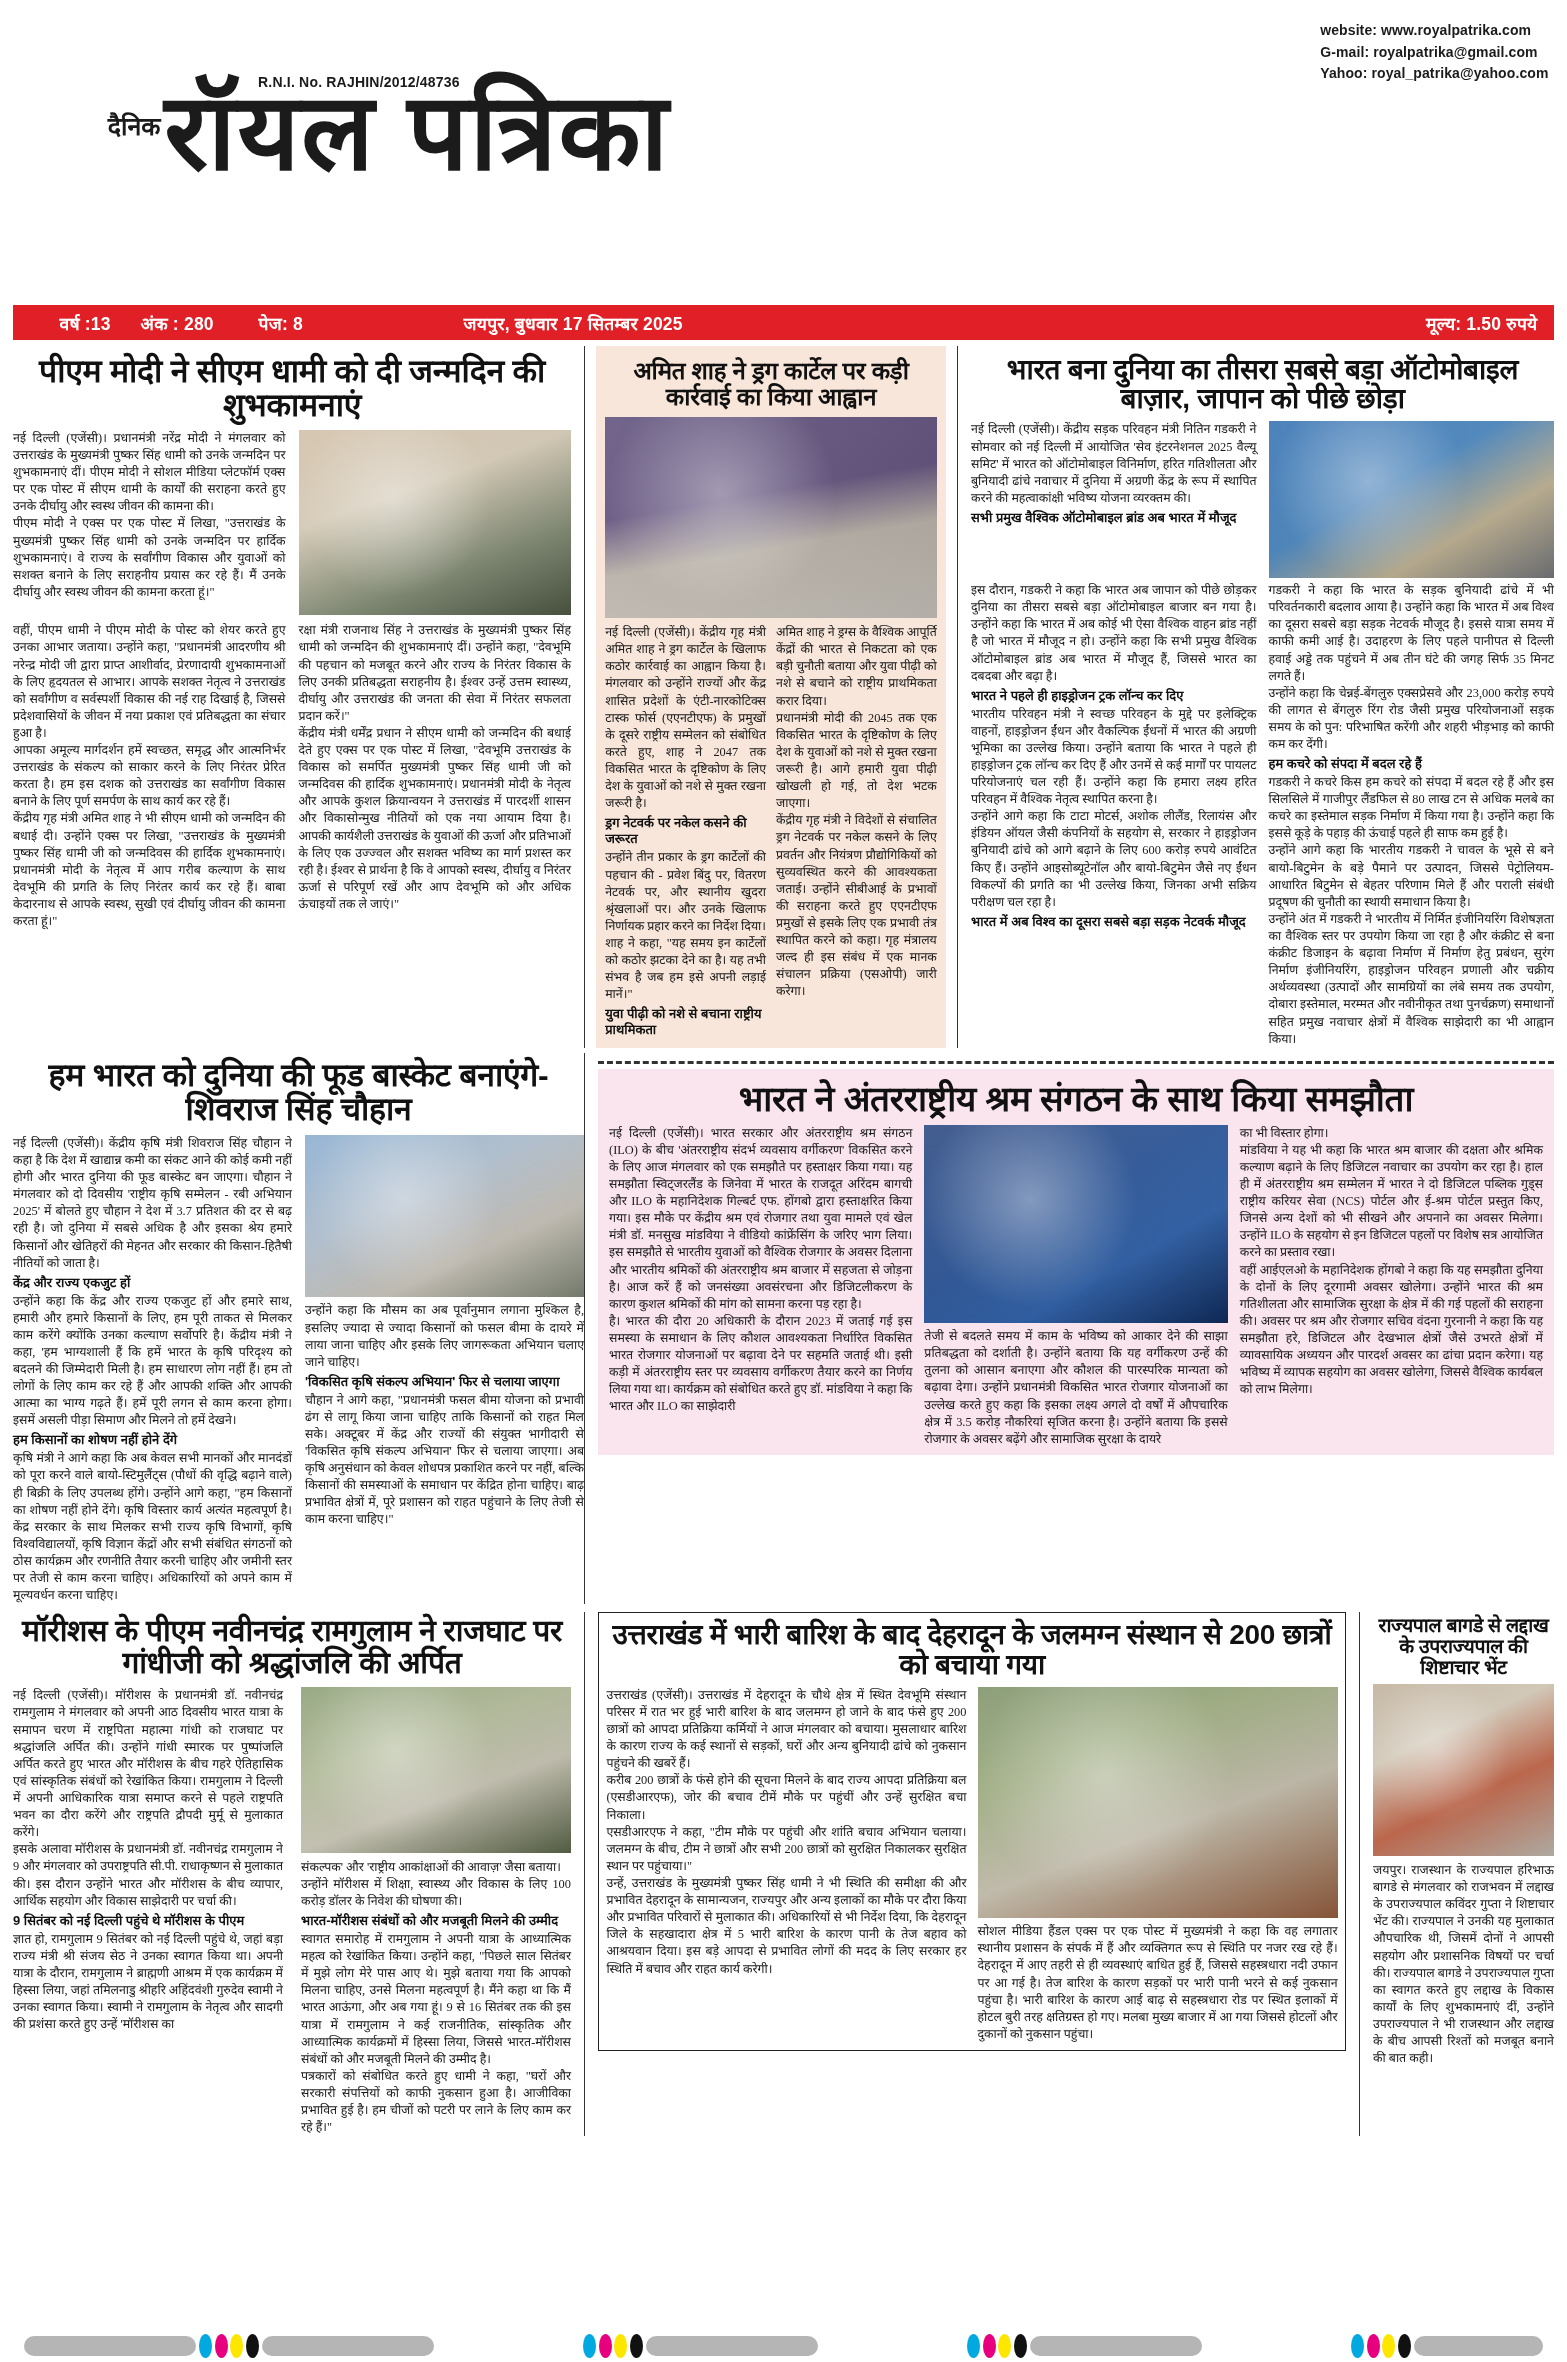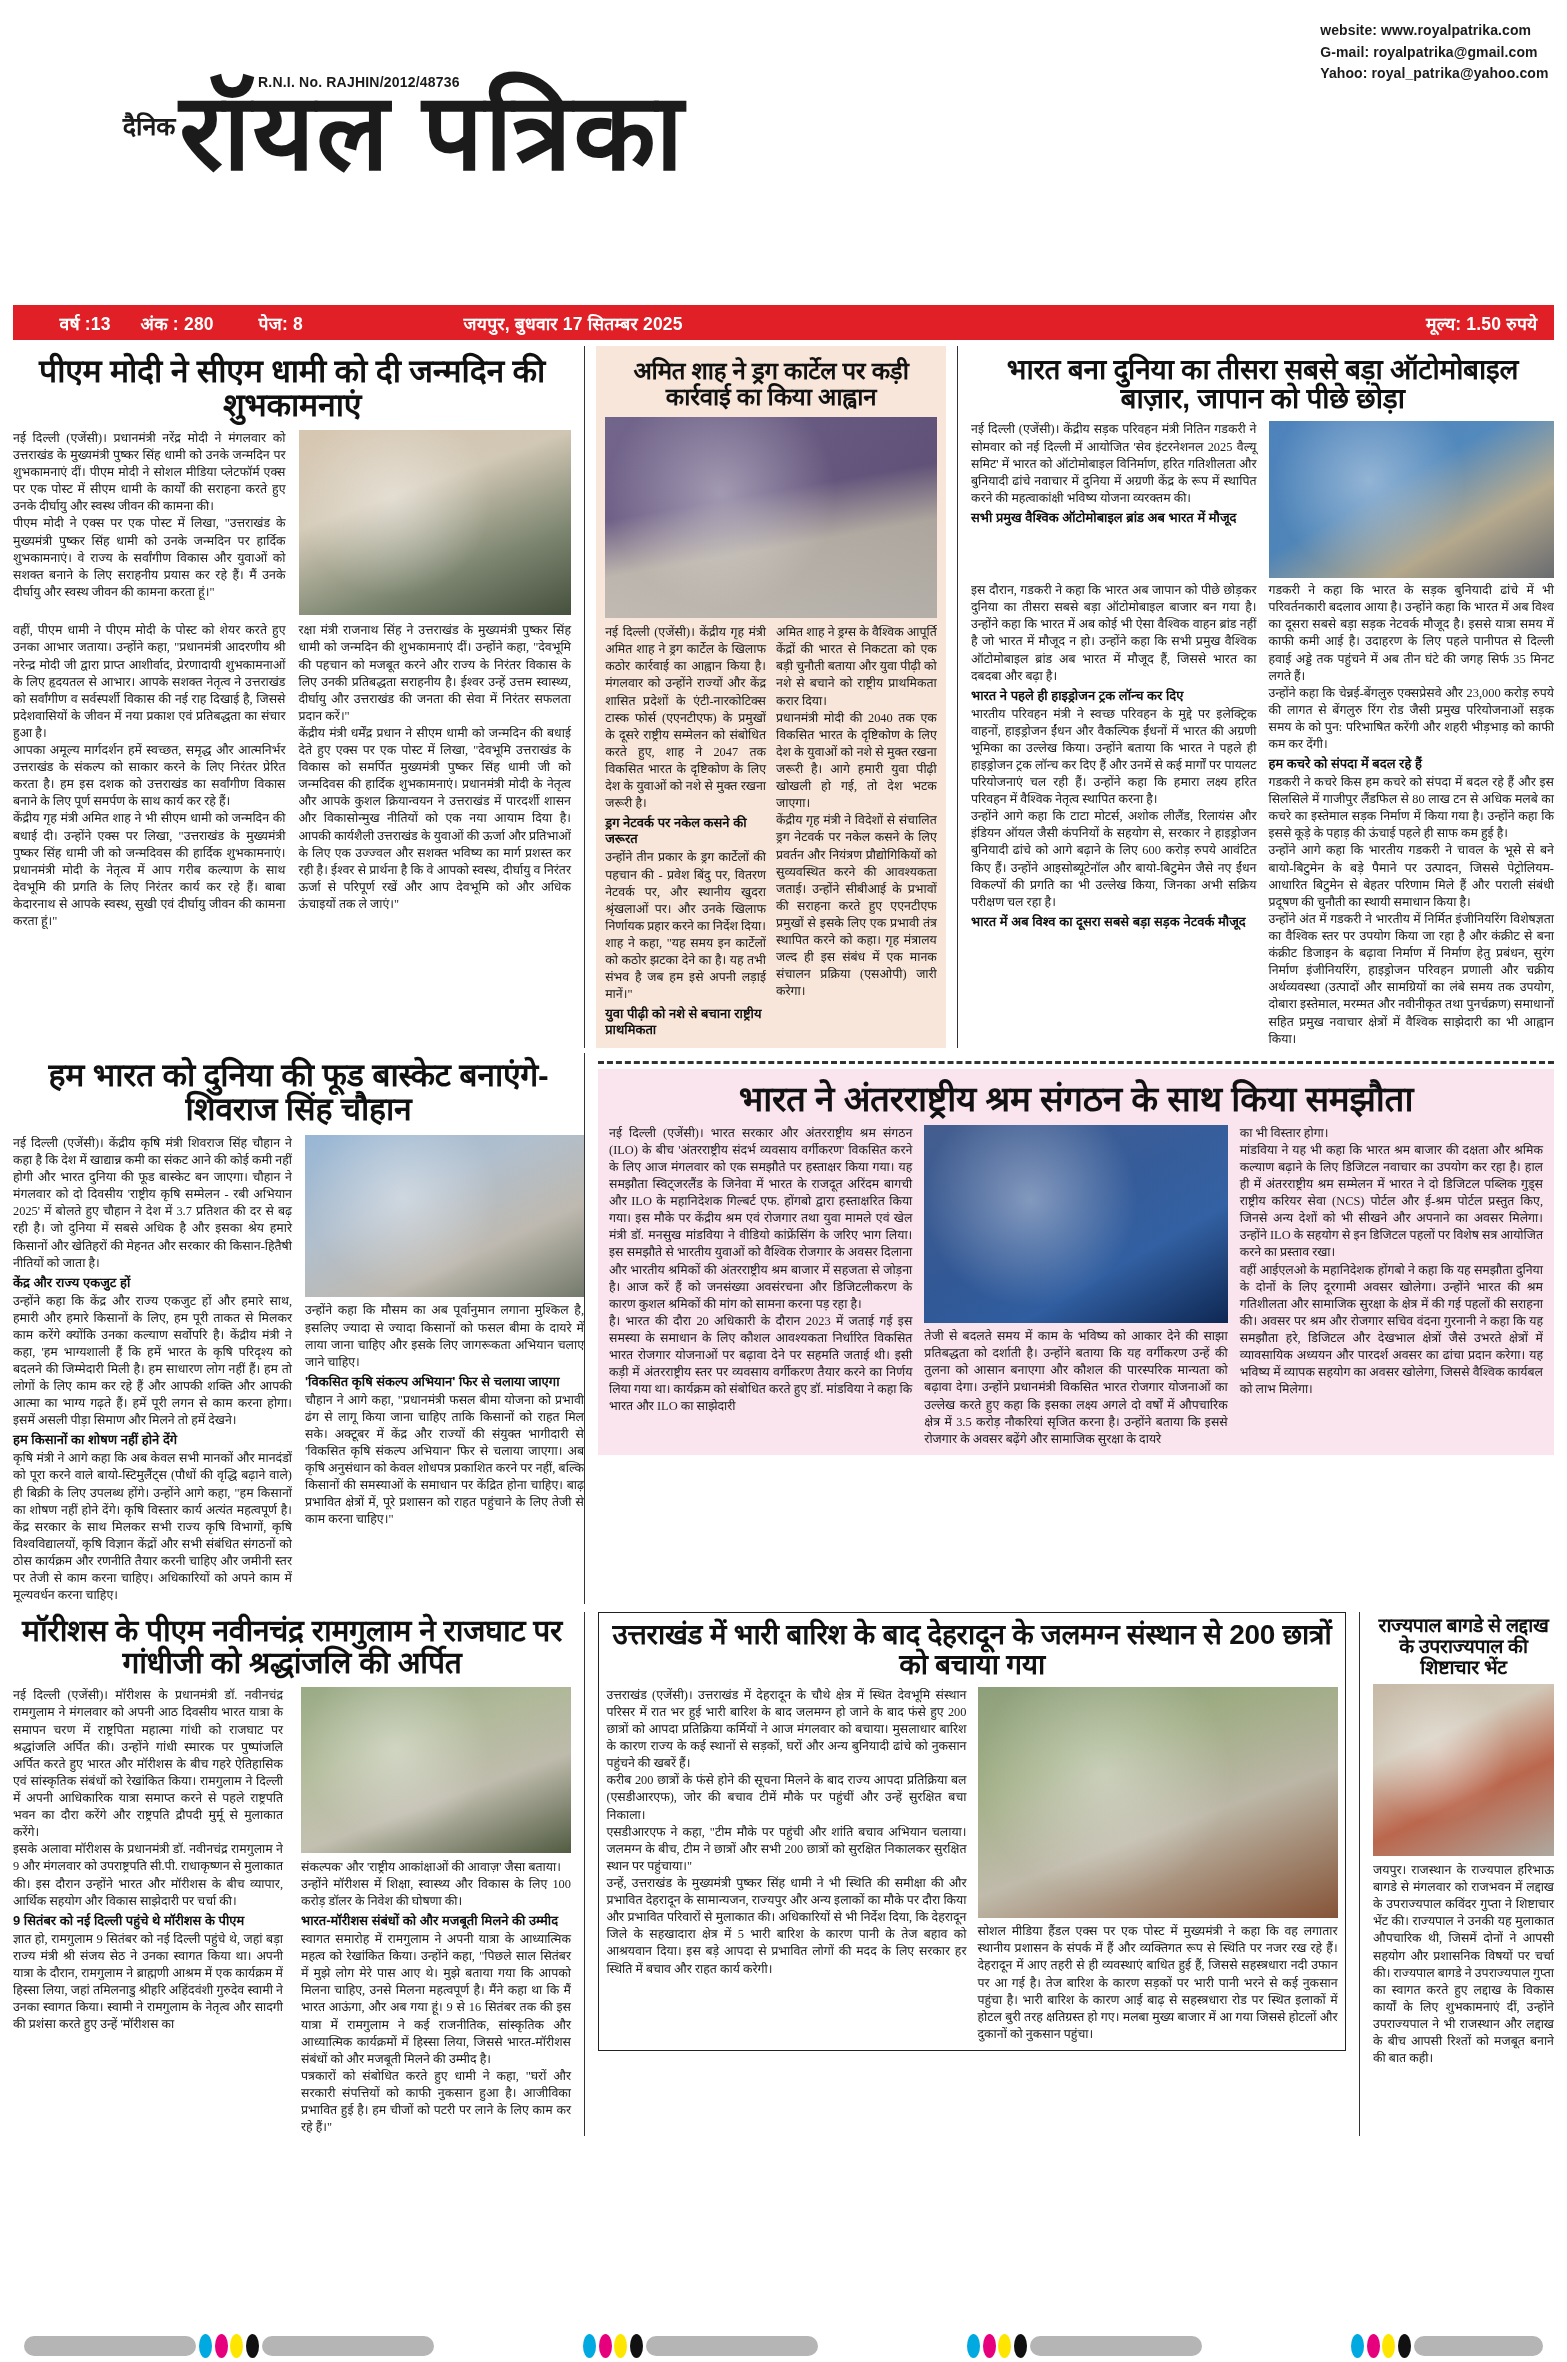--- a/index.html
+++ b/index.html
@@ -16,21 +16,21 @@
   .masthead { position: relative; height: 305px; }
   .contact-block {
     position: absolute; right: 5.5px; top: 20px;
     text-align: left; font-size: 14px; line-height: 1.55;
     font-weight: 700; color: #1b1b1b; letter-spacing: 0.1px;
   }
   .rni {
     position: absolute; left: 245px; top: 74px;
     font-size: 14px; font-weight: 700; letter-spacing: 0.2px; color: #1b1b1b;
   }
-  .logo-wrap { position: absolute; left: 106px; top: 81px; display: flex; align-items: flex-end; }
+  .logo-wrap { position: absolute; left: 91px; top: 81px; display: flex; align-items: flex-end; }
   .logo-dainik {
     font-size: 25px; font-weight: 700; color: #1b1b1b;
     transform: translateY(-42px) translateX(3.7px);
   }
   .logo-main {
     font-size: 107px; font-weight: 700; color: #1b1b1b;
     line-height: .96; letter-spacing: 1.8px; white-space: nowrap;
     margin-left: 7.4px;
   }
 
@@ -186,21 +186,21 @@
         <div class="photo ph-shah" style="height:201px;margin-bottom:6.5px;"></div>
         <div class="cols2" style="gap:10px;">
           <div>
             <p class="body-txt">नई दिल्ली (एजेंसी)। केंद्रीय गृह मंत्री अमित शाह ने ड्रग कार्टेल के खिलाफ कठोर कार्रवाई का आह्वान किया है। मंगलवार को उन्होंने राज्यों और केंद्र शासित प्रदेशों के एंटी-नारकोटिक्स टास्क फोर्स (एएनटीएफ) के प्रमुखों के दूसरे राष्ट्रीय सम्मेलन को संबोधित करते हुए, शाह ने 2047 तक विकसित भारत के दृष्टिकोण के लिए देश के युवाओं को नशे से मुक्त रखना जरूरी है।</p>
             <div class="sub-h">ड्रग नेटवर्क पर नकेल कसने की जरूरत</div>
             <p class="body-txt">उन्होंने तीन प्रकार के ड्रग कार्टेलों की पहचान की - प्रवेश बिंदु पर, वितरण नेटवर्क पर, और स्थानीय खुदरा श्रृंखलाओं पर। और उनके खिलाफ निर्णायक प्रहार करने का निर्देश दिया। शाह ने कहा, "यह समय इन कार्टेलों को कठोर झटका देने का है। यह तभी संभव है जब हम इसे अपनी लड़ाई मानें।"</p>
             <div class="sub-h">युवा पीढ़ी को नशे से बचाना राष्ट्रीय प्राथमिकता</div>
           </div>
           <div>
             <p class="body-txt">अमित शाह ने ड्रग्स के वैश्विक आपूर्ति केंद्रों की भारत से निकटता को एक बड़ी चुनौती बताया और युवा पीढ़ी को नशे से बचाने को राष्ट्रीय प्राथमिकता करार दिया।</p>
-            <p class="body-txt">प्रधानमंत्री मोदी की 2040 तक एक विकसित भारत के दृष्टिकोण के लिए देश के युवाओं को नशे से मुक्त रखना जरूरी है। आगे हमारी युवा पीढ़ी खोखली हो गई, तो देश भटक जाएगा।</p>
+            <p class="body-txt">प्रधानमंत्री मोदी की 2045 तक एक विकसित भारत के दृष्टिकोण के लिए देश के युवाओं को नशे से मुक्त रखना जरूरी है। आगे हमारी युवा पीढ़ी खोखली हो गई, तो देश भटक जाएगा।</p>
             <p class="body-txt">केंद्रीय गृह मंत्री ने विदेशों से संचालित ड्रग नेटवर्क पर नकेल कसने के लिए प्रवर्तन और नियंत्रण प्रौद्योगिकियों को सुव्यवस्थित करने की आवश्यकता जताई। उन्होंने सीबीआई के प्रभावों की सराहना करते हुए एएनटीएफ प्रमुखों से इसके लिए एक प्रभावी तंत्र स्थापित करने को कहा। गृह मंत्रालय जल्द ही इस संबंध में एक मानक संचालन प्रक्रिया (एसओपी) जारी करेगा।</p>
           </div>
         </div>
       </div>
     </div>
 
     <div class="colpad-l" style="padding-left:13px;">
       <h2 class="hl hl-c" style="margin:9.2px 3.7px 7.4px;text-align:center;">भारत बना दुनिया का तीसरा सबसे बड़ा ऑटोमोबाइल बाज़ार, जापान को पीछे छोड़ा</h2>
       <div class="cols2" style="gap:12px;">
         <div>

